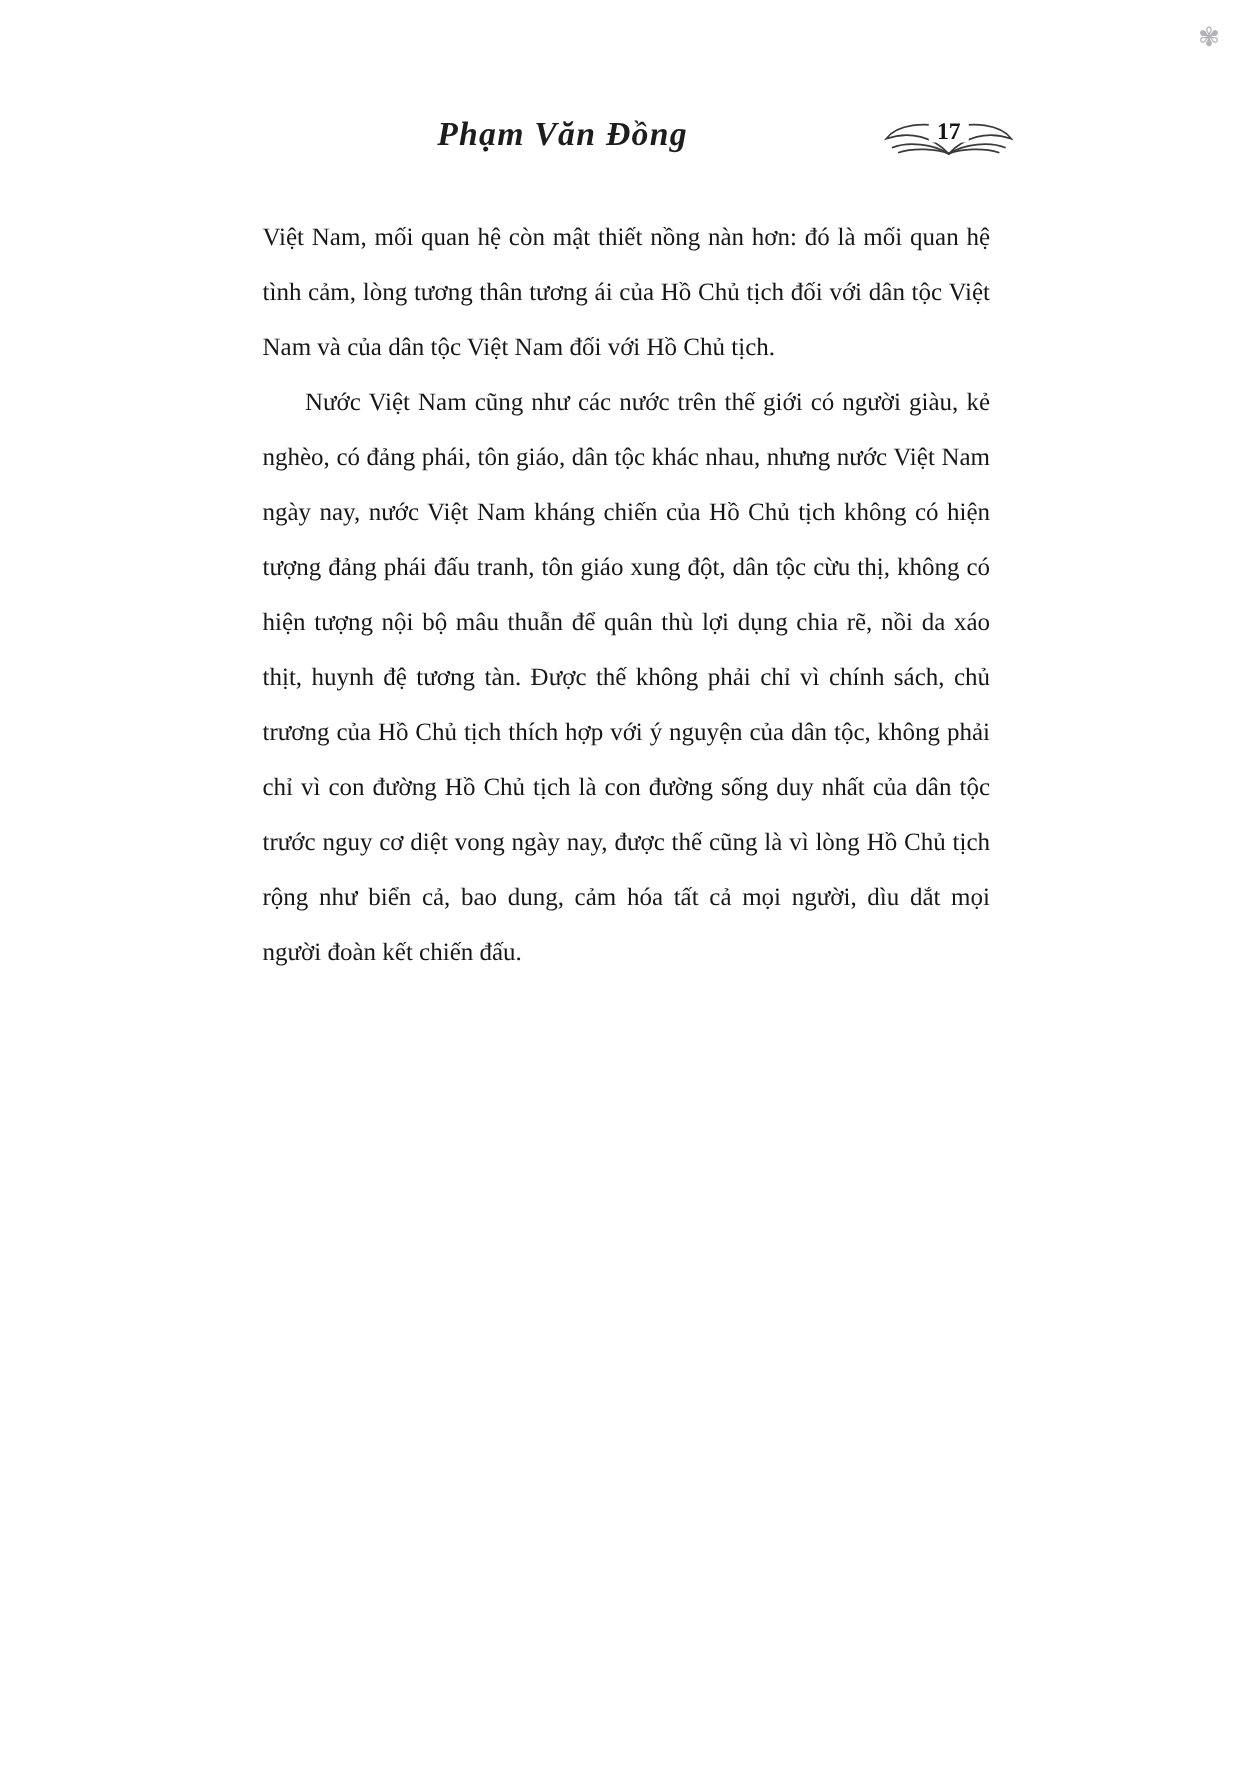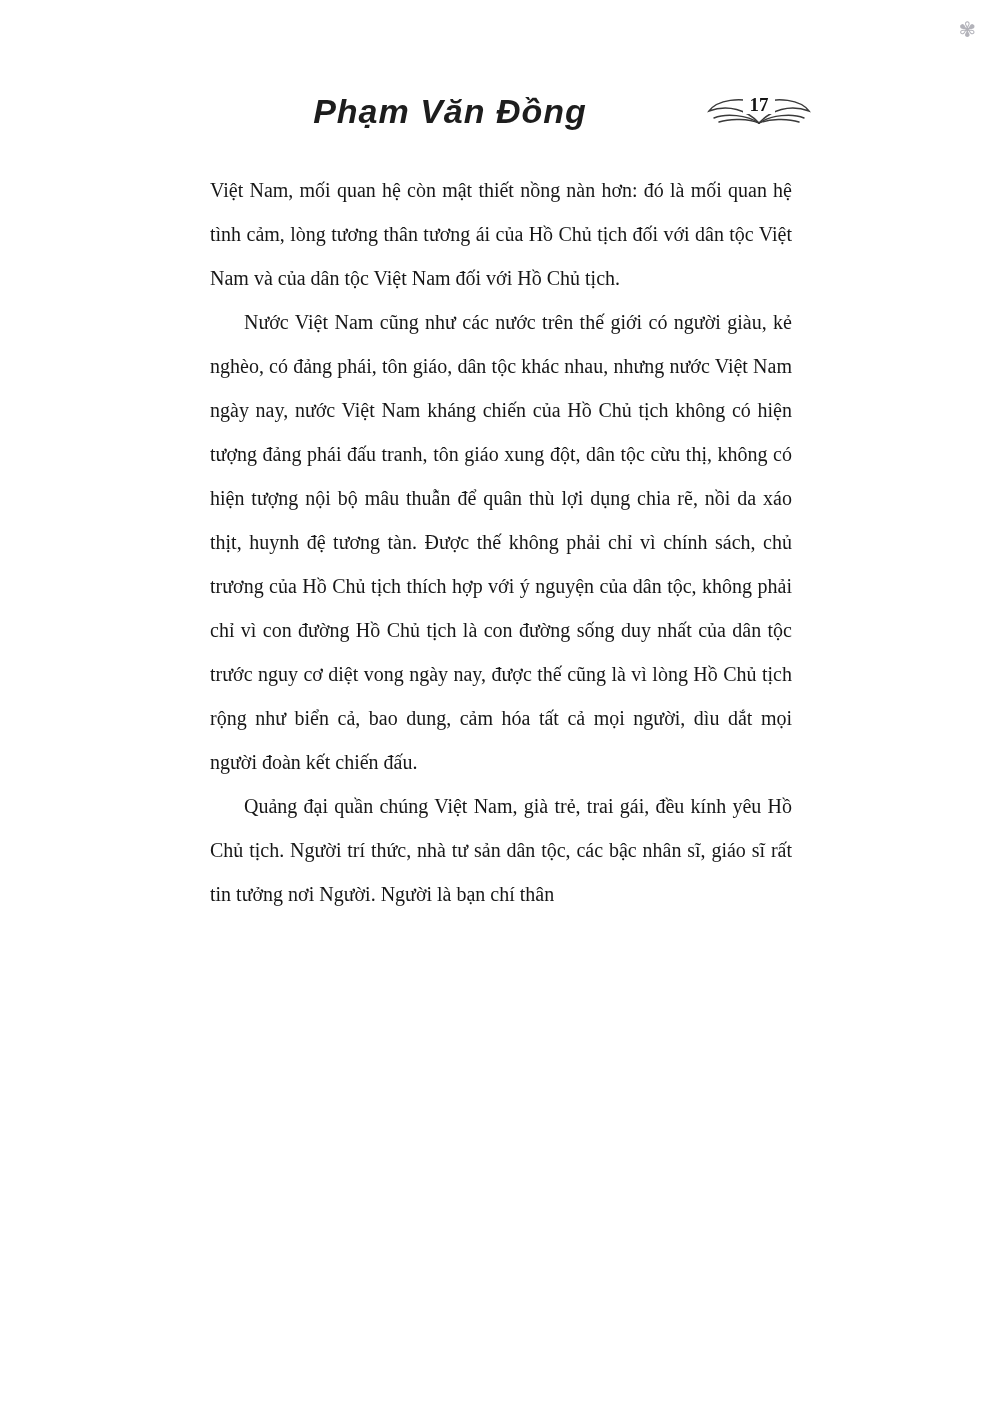--- a/index.html
+++ b/index.html
@@ -31,24 +31,24 @@
     left: 0;
     width: 1000px;
     height: 44px;
   }
   .header-title {
     position: absolute;
     left: 0;
     top: 2px;
     width: 900px;
     text-align: center;
-    font-family: Liberation Sans, sans-serif;
+    font-family: Liberation Serif, serif;
     font-style: italic;
     font-weight: bold;
-    font-size: 34px;
+    font-size: 27px;
     letter-spacing: 1px;
     color: #1d1d1d;
   }
   .pagenum-wrap {
     position: absolute;
     left: 706px;
     top: 0px;
     width: 106px;
     height: 44px;
   }
@@ -95,16 +95,15 @@
         <rect x="37" y="4" width="32" height="20" fill="#ffffff" stroke="none"></rect>
         <text x="53" y="21" text-anchor="middle" font-family="Liberation Serif, serif" font-size="19" font-weight="bold" fill="#141414">17</text>
       </svg>
     </div>
 
   </div>
 
   <div class="body-text">
     <p class="no-indent">Việt Nam, mối quan hệ còn mật thiết nồng nàn hơn: đó là mối quan hệ tình cảm, lòng tương thân tương ái của Hồ Chủ tịch đối với dân tộc Việt Nam và của dân tộc Việt Nam đối với Hồ Chủ tịch.</p>
     <p>Nước Việt Nam cũng như các nước trên thế giới có người giàu, kẻ nghèo, có đảng phái, tôn giáo, dân tộc khác nhau, nhưng nước Việt Nam ngày nay, nước Việt Nam kháng chiến của Hồ Chủ tịch không có hiện tượng đảng phái đấu tranh, tôn giáo xung đột, dân tộc cừu thị, không có hiện tượng nội bộ mâu thuẫn để quân thù lợi dụng chia rẽ, nồi da xáo thịt, huynh đệ tương tàn. Được thế không phải chỉ vì chính sách, chủ trương của Hồ Chủ tịch thích hợp với ý nguyện của dân tộc, không phải chỉ vì con đường Hồ Chủ tịch là con đường sống duy nhất của dân tộc trước nguy cơ diệt vong ngày nay, được thế cũng là vì lòng Hồ Chủ tịch rộng như biển cả, bao dung, cảm hóa tất cả mọi người, dìu dắt mọi người đoàn kết chiến đấu.</p>
-    <p>Quảng đại quần chúng Việt Nam, già trẻ, trai gái, đều kính yêu Hồ Chủ tịch. Người trí thức, nhà tư sản dân tộc, các bậc nhân sĩ, giáo sĩ rất tin tưởng nơi Người. Người là bạn chí thân</p>
   </div>
 
 </div>
 
 </body></html>

